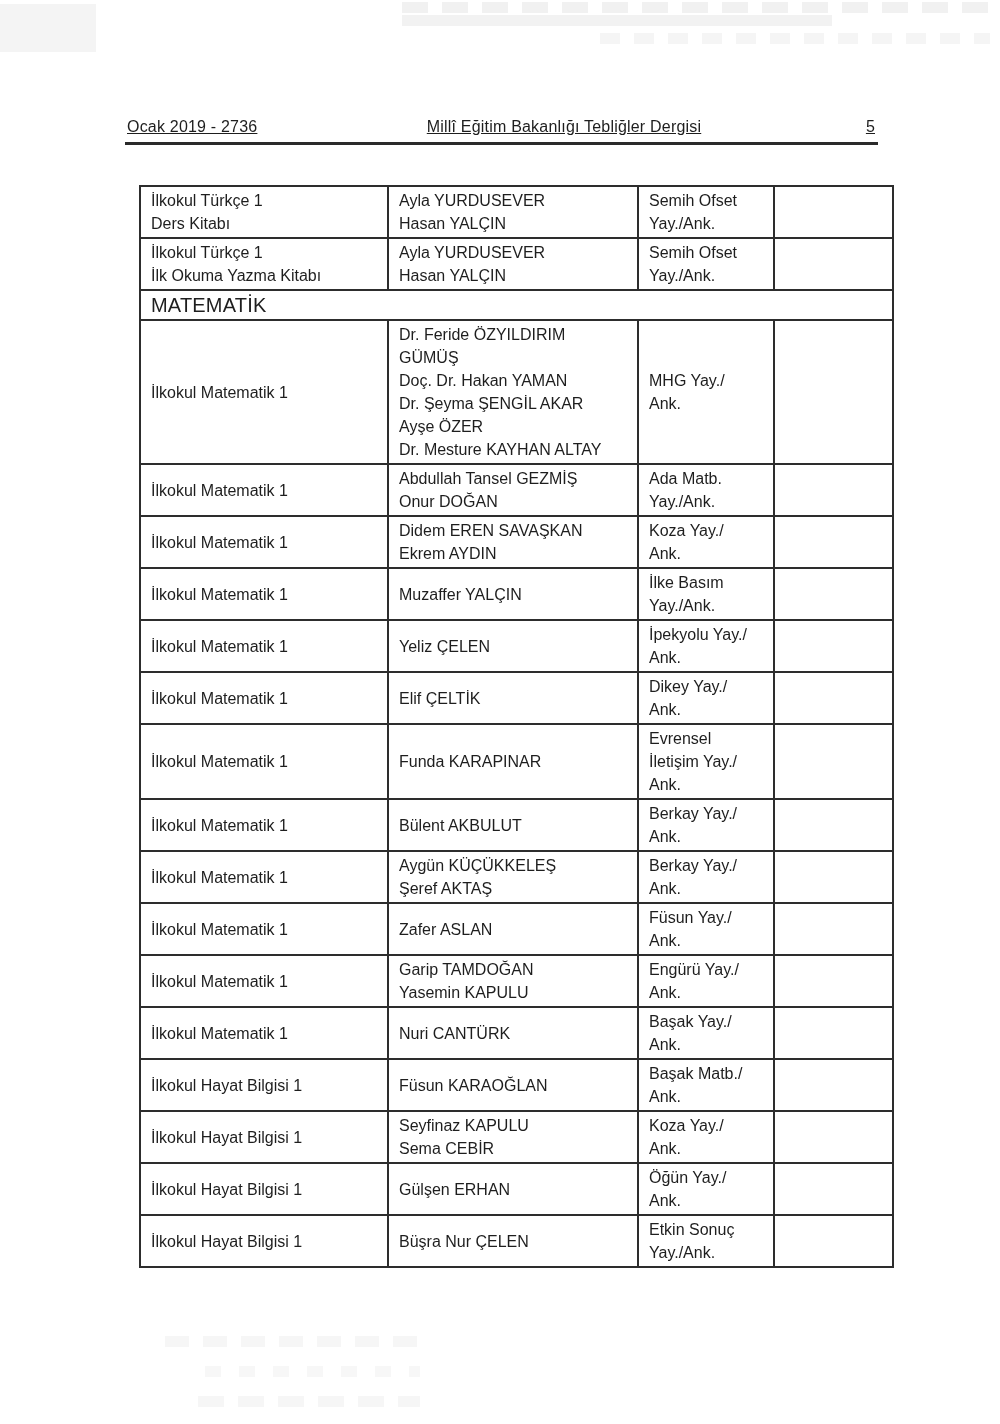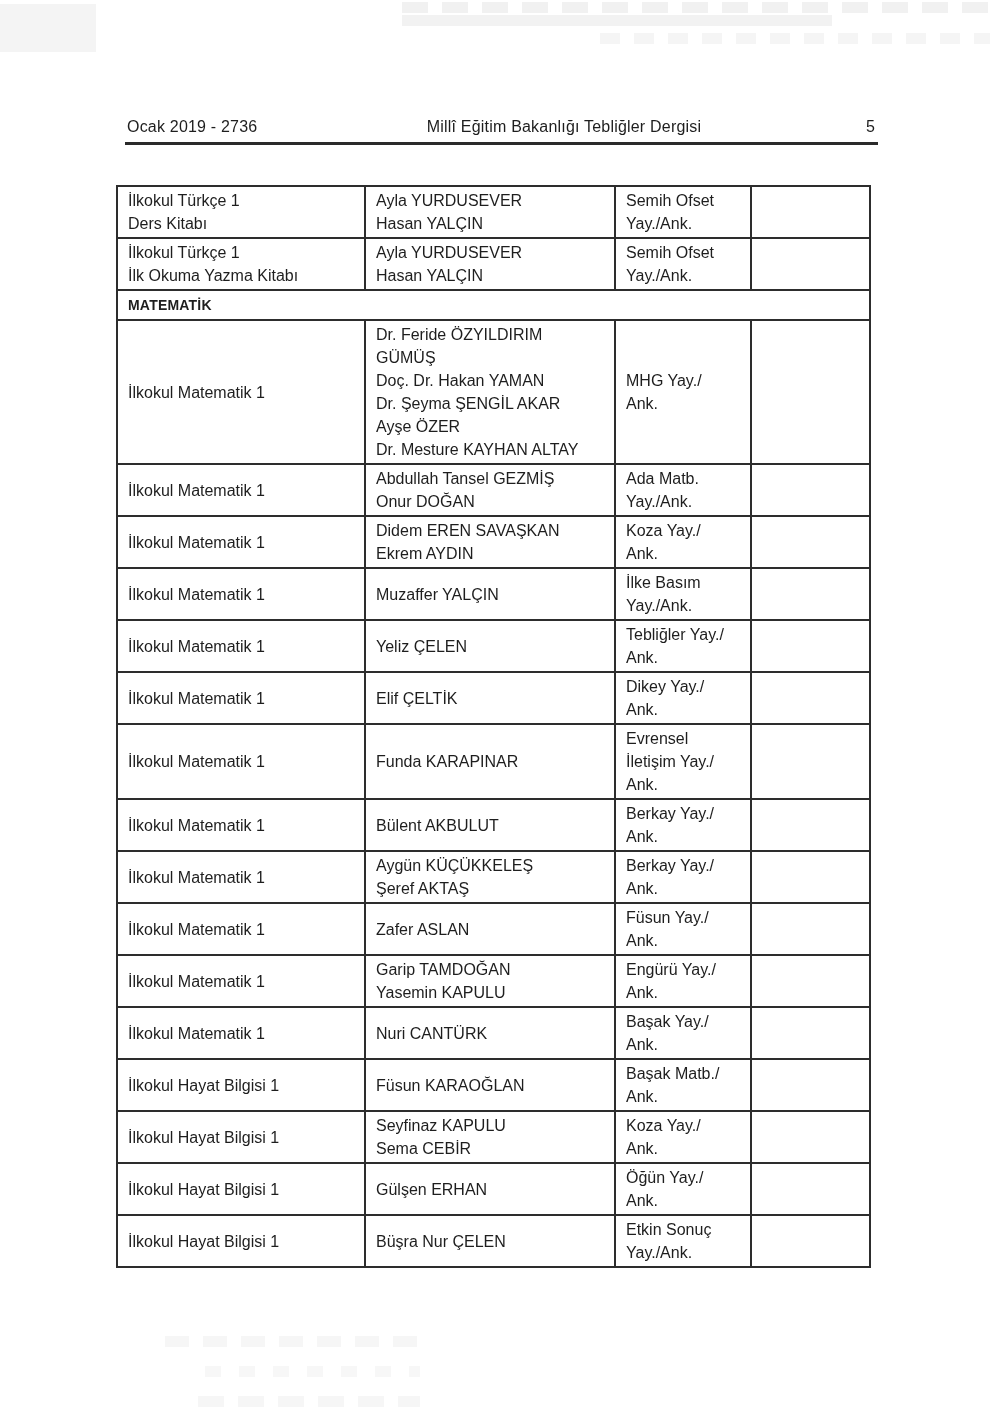--- a/index.html
+++ b/index.html
@@ -41,49 +41,50 @@
     width: 753px;
     height: 29px;
     border-bottom: 3px solid #2a2a2a;
   }
   .page-header span {
     position: absolute;
     bottom: 6px;
     font-size: 16px;
     letter-spacing: 0.2px;
     white-space: nowrap;
+    text-decoration: underline;
   }
   .header-issue  { left: 2px; }
   .header-title  { left: 439px; transform: translateX(-50%); margin-top: 10px; }
   .header-pageno { right: 3px; }
 
   
   .book-table {
     position: absolute;
-    left: 116px;
+    left: 139px;
     top: 185px;
     width: 753px;
     border-collapse: collapse;
     table-layout: fixed;
     border-radius: 8px;
   }
   .book-table td {
     border: 2px solid #2d2d2d;
     vertical-align: middle;
     font-size: 16px;
     line-height: 23px;
     white-space: pre-line;
     padding: 2px 8px 2px 10px;
     overflow: hidden;
   }
   tr.entry   { height: 52px; }
   tr.section { height: 30px; }
   td.section-cell {
-    font-weight: bold;
-    font-size: 14px;
+    font-weight: normal;
+    font-size: 20px;
     letter-spacing: 0.2px;
   }
   td.cell-authors { padding-right: 19px; }
 </style>
 </head>
 <body>
 
 <div class="artifact art-tl"></div>
 <div class="artifact art-tr1"></div>
 <div class="artifact art-tr2"></div>
@@ -157,21 +158,21 @@
       <tr class="entry">
         <td class="cell-book">İlkokul Matematik 1</td>
         <td class="cell-authors">Muzaffer YALÇIN</td>
         <td class="cell-publisher">İlke Basım
 Yay./Ank.</td>
         <td class="cell-note"></td>
       </tr>
       <tr class="entry">
         <td class="cell-book">İlkokul Matematik 1</td>
         <td class="cell-authors">Yeliz ÇELEN</td>
-        <td class="cell-publisher">Tebliğler Yay./
+        <td class="cell-publisher">İpekyolu Yay./
 Ank.</td>
         <td class="cell-note"></td>
       </tr>
       <tr class="entry">
         <td class="cell-book">İlkokul Matematik 1</td>
         <td class="cell-authors">Elif ÇELTİK</td>
         <td class="cell-publisher">Dikey Yay./
 Ank.</td>
         <td class="cell-note"></td>
       </tr>

